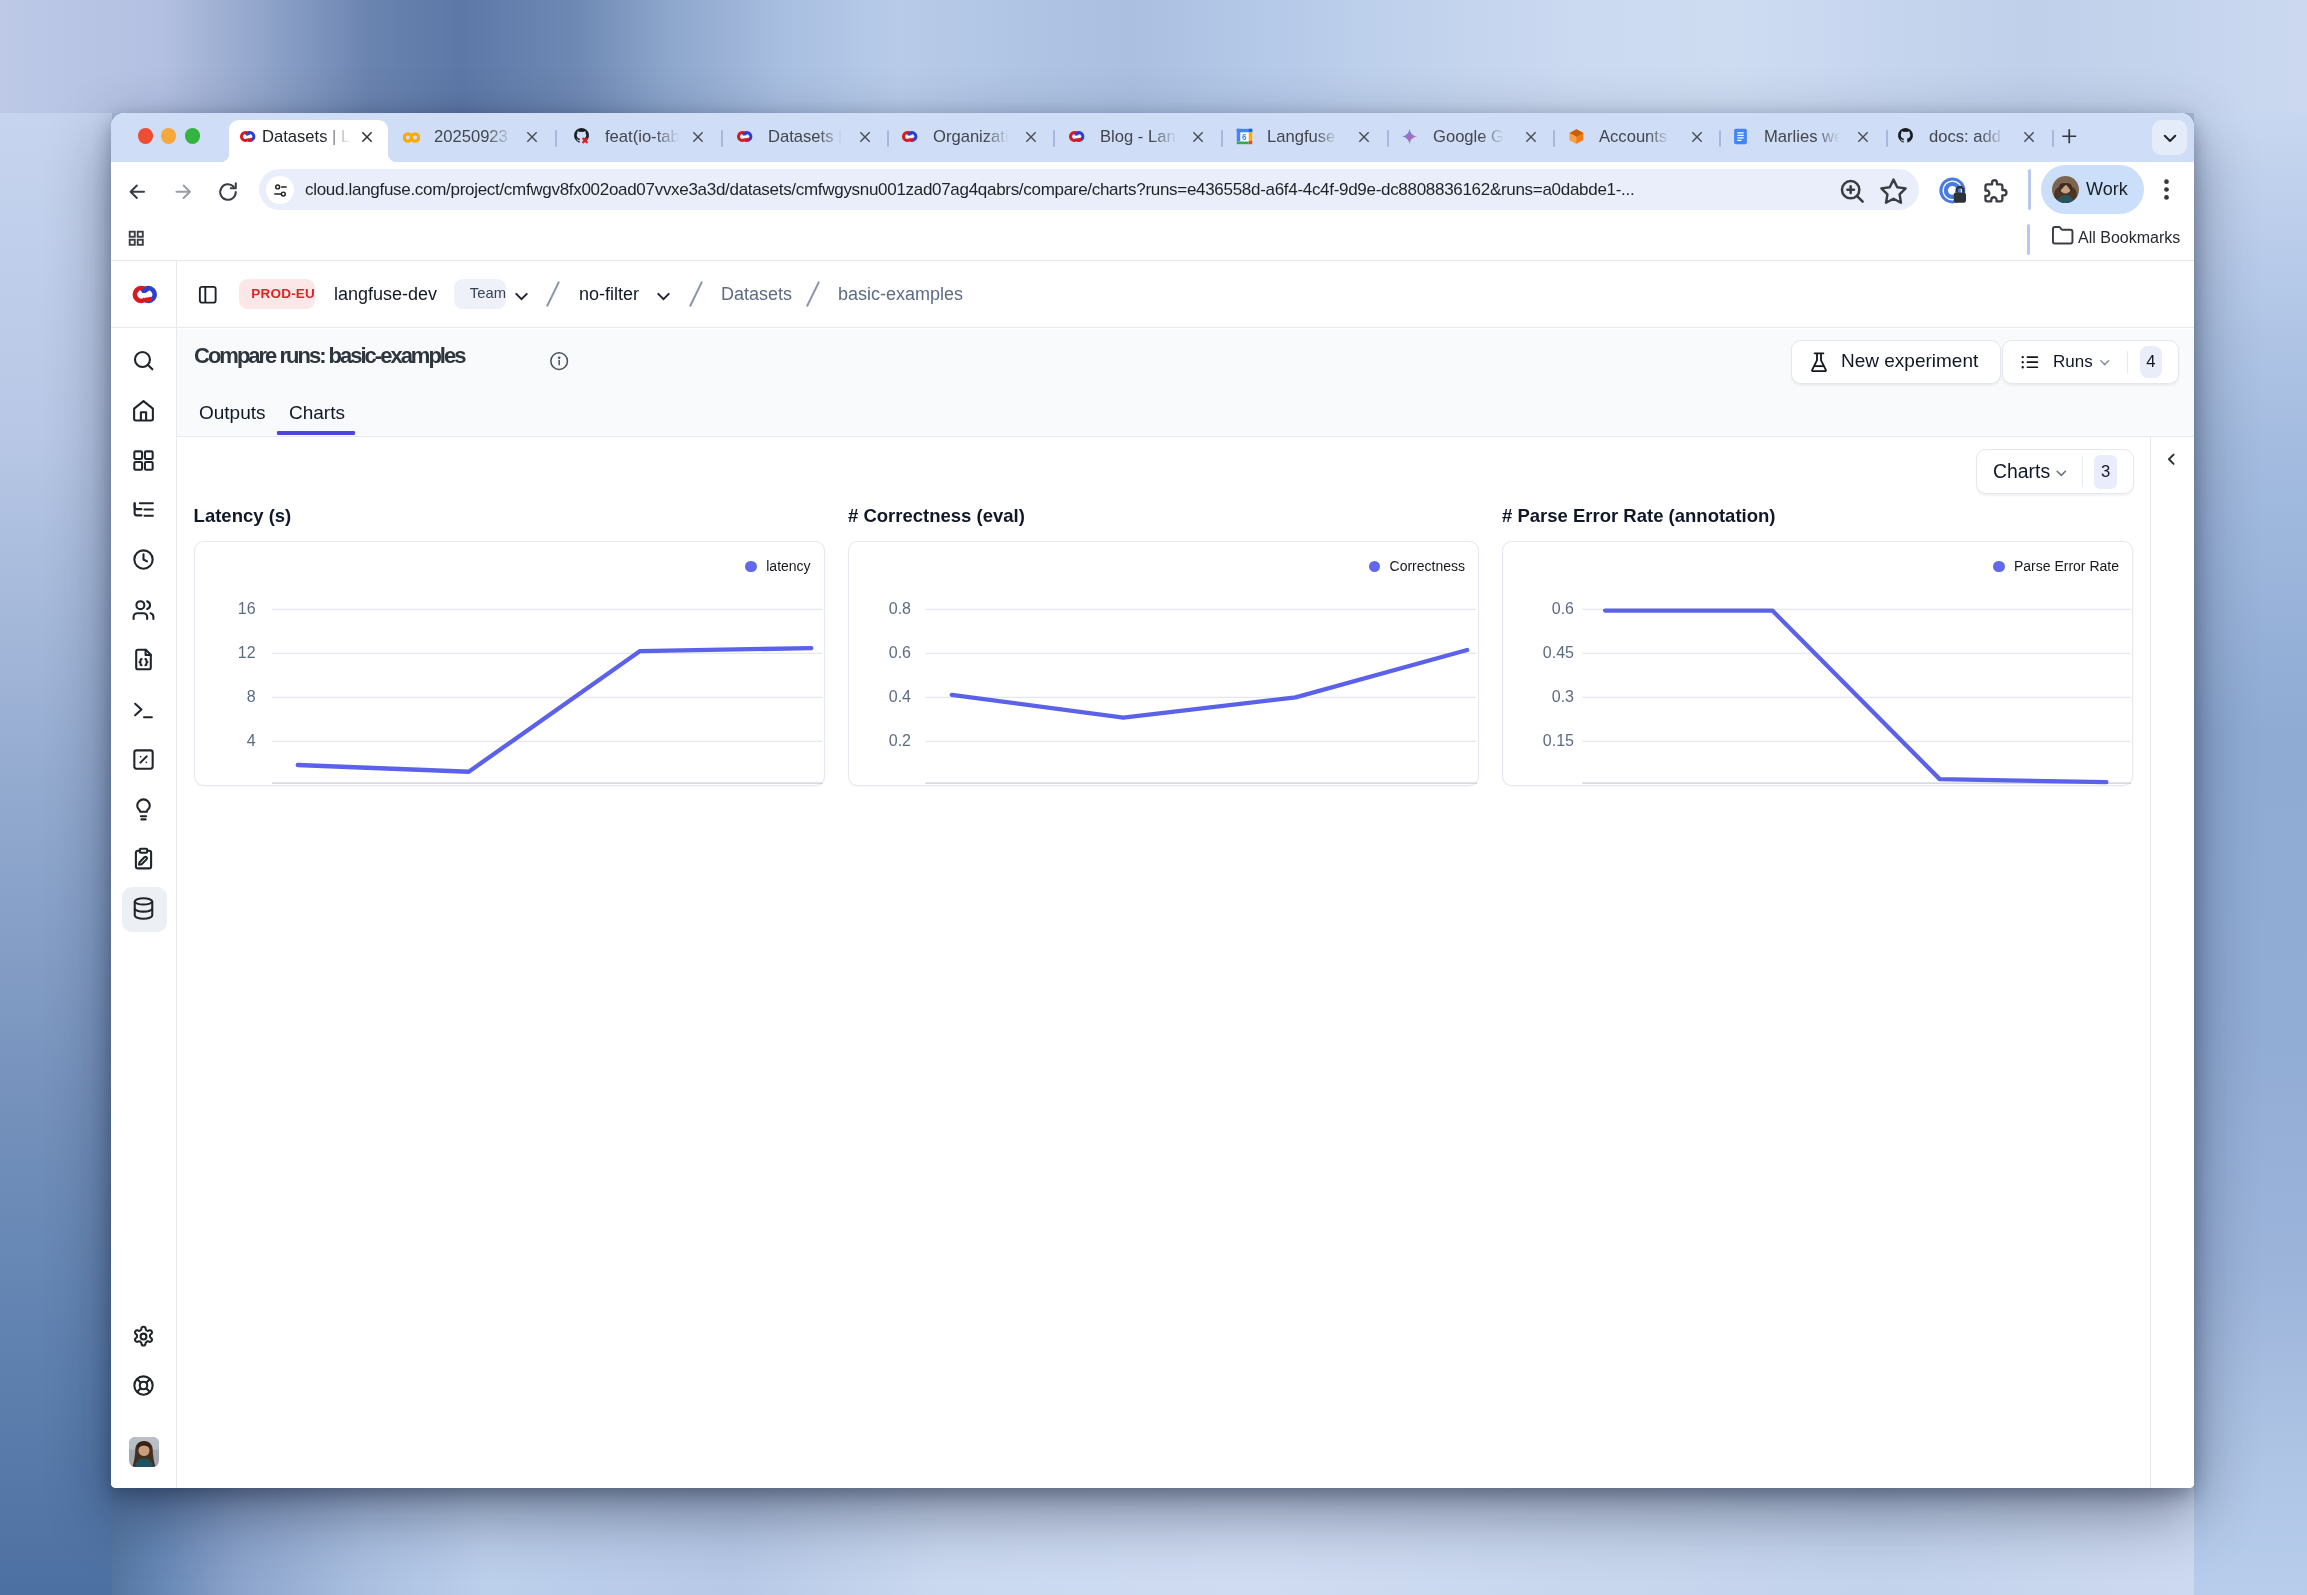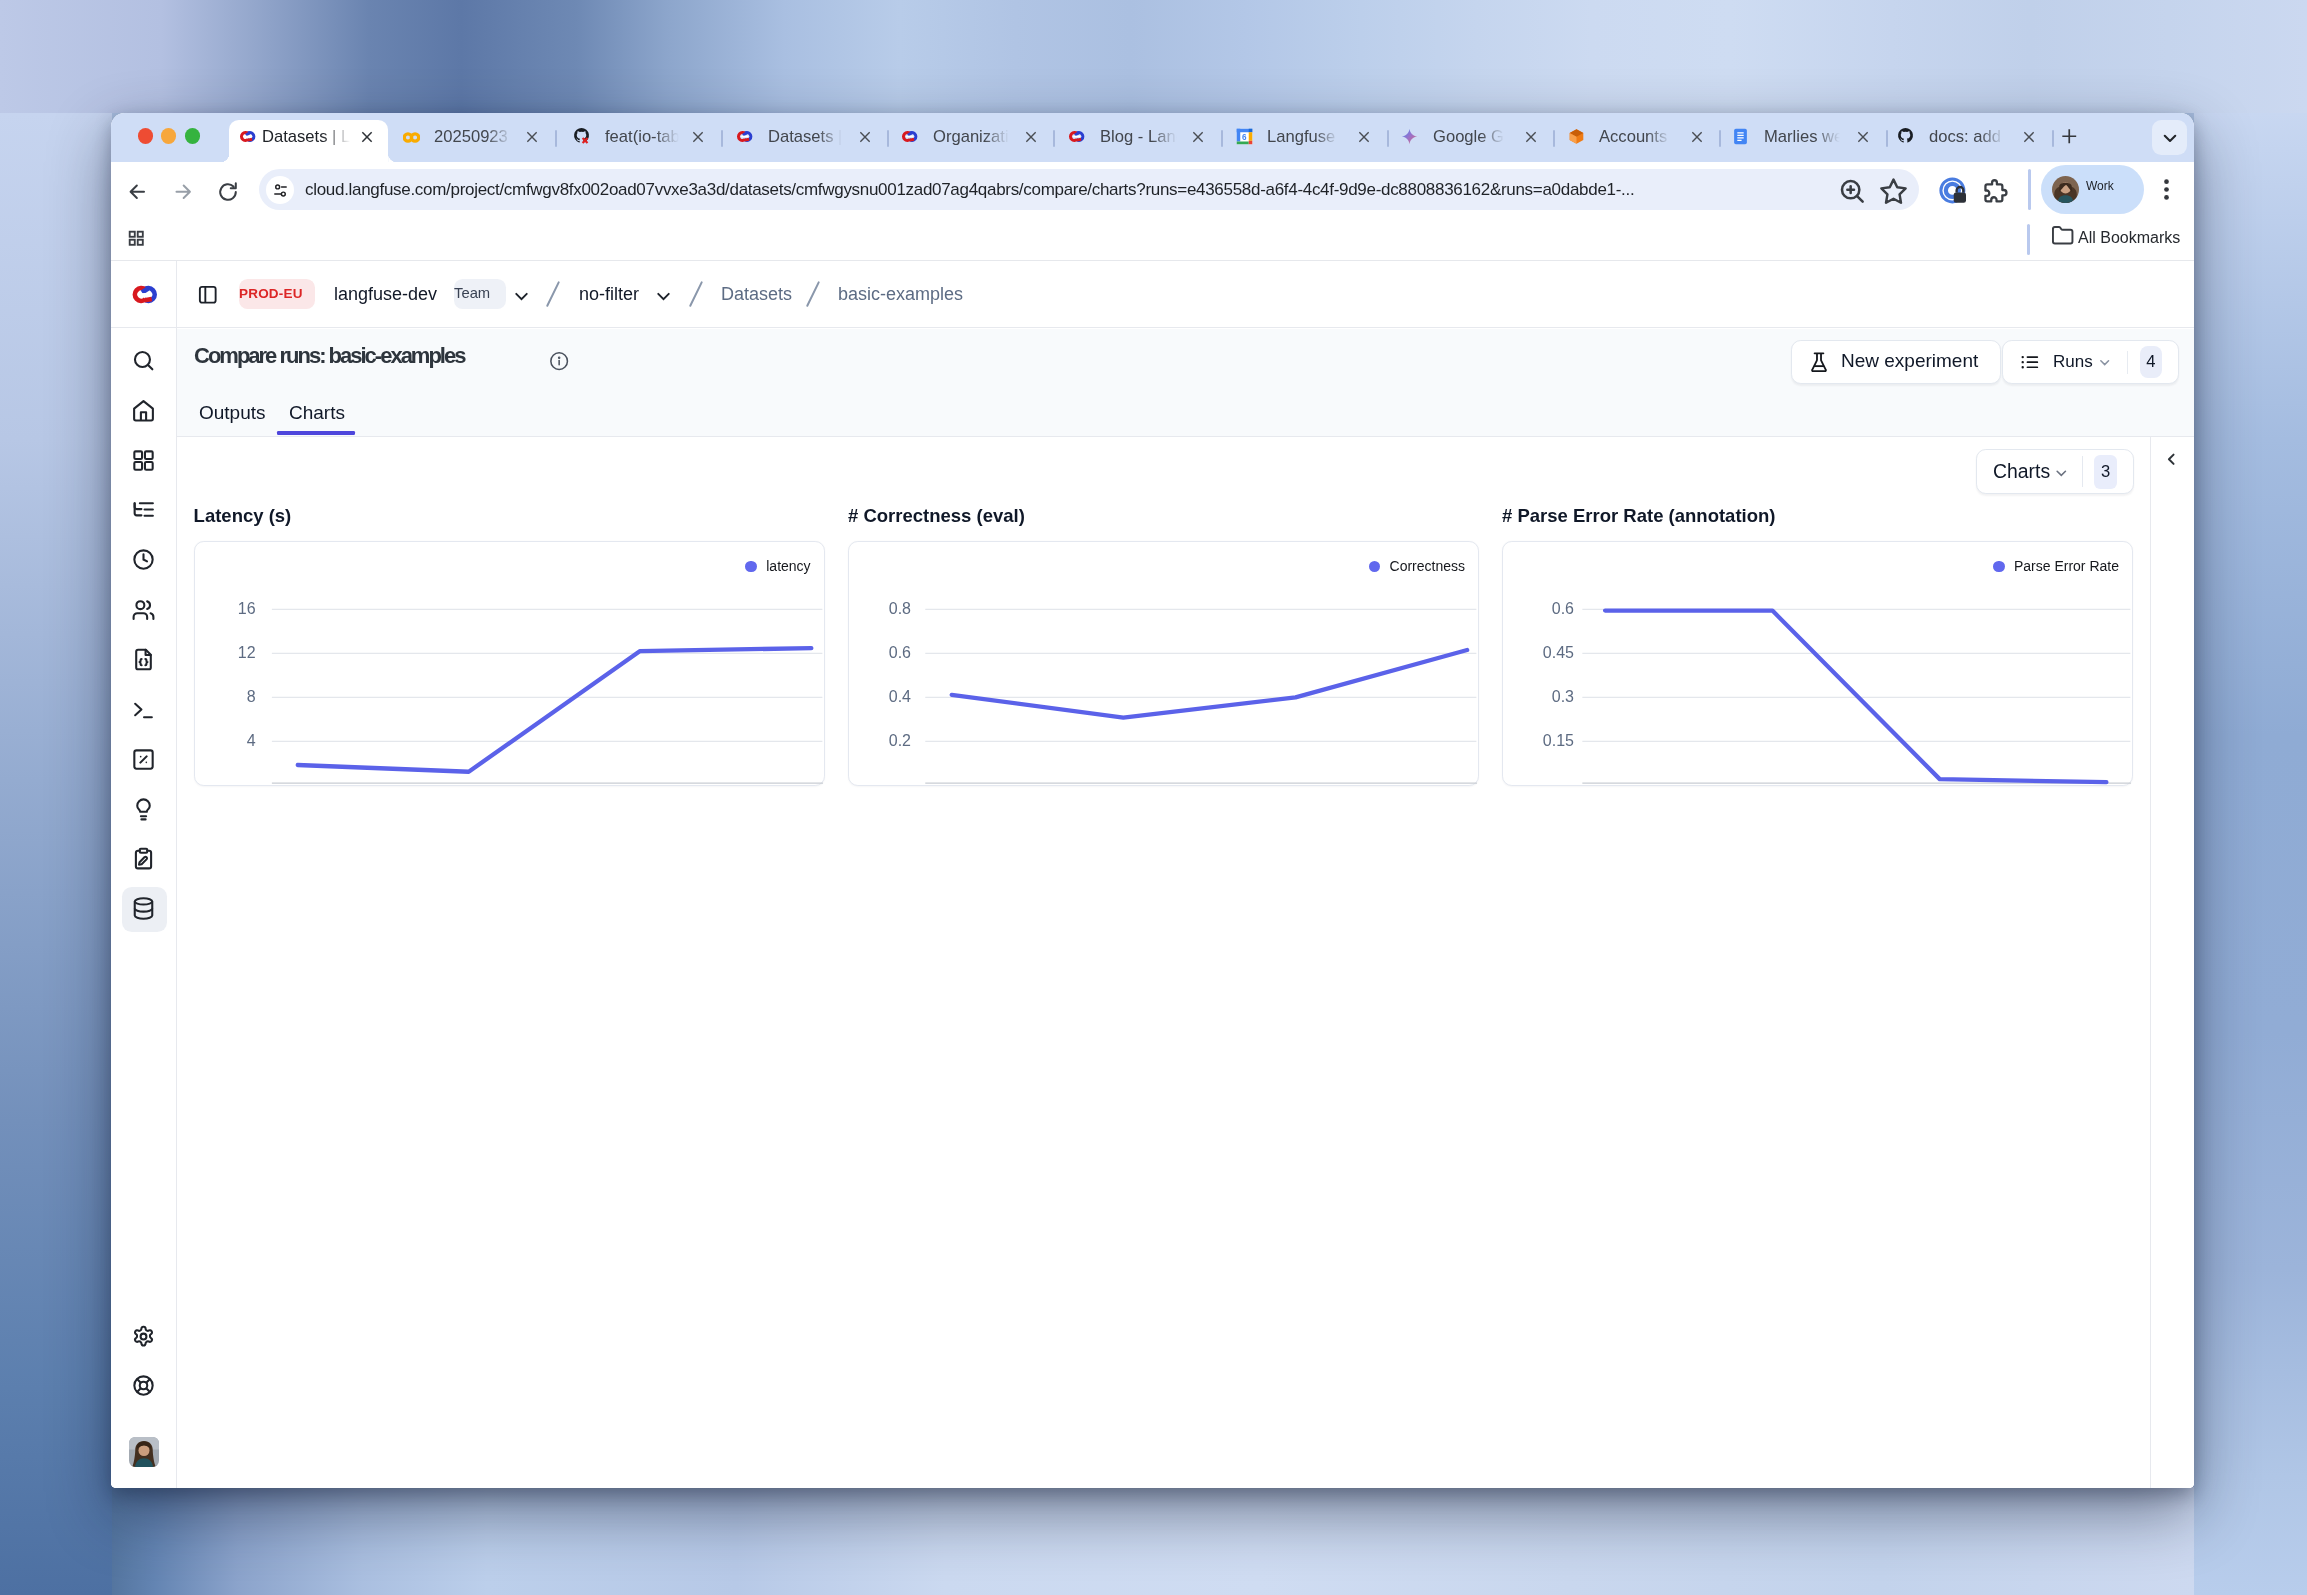--- a/index.html
+++ b/index.html
@@ -41,21 +41,21 @@
 .bluebar { position:absolute; width:3.1px; border-radius:1.8px; background:#b9c9ee; }
 
 .app { position:absolute; left:0; top:148px; width:100%; height:1227px; background:#fff; }
 .sidebar { position:absolute; left:0; top:0; width:66px; height:100%; background:#fff; border-right:1.2px solid #e7e9ee; }
 .sb-ic { position:absolute; left:20.3px; width:25px; height:25px; color:#20242b; }
 .sb-active { position:absolute; left:10.5px; top:626px; width:45px; height:45px; border-radius:9.8px; background:#eceff4; }
 .crumb-border { position:absolute; left:0; top:66px; width:100%; height:1.2px; background:#e7e9ee; }
 .main { position:absolute; left:66px; top:0; width:2017px; height:100%; }
 .rightpanel { position:absolute; left:2039px; top:176px; width:44px; height:1051px; border-left:1.2px solid #e7e9ee; background:#fff; }
 .crumbrow { position:absolute; left:0; top:0; width:100%; height:66px; background:#fff; }
-.chip { position:absolute; height:29.5px; border-radius:8.6px; font-size:13.5px; font-weight:600; line-height:29.5px; text-align:left; }
+.chip { position:absolute; height:29.5px; border-radius:8.6px; font-size:13.5px; font-weight:600; line-height:29.5px; text-align:right; }
 .crumbtxt { position:absolute; font-size:18px; color:#111827; font-weight:500; line-height:66px; height:66px; }
 .slash { position:absolute; top:23.4px; width:21px; height:21px; }
 .headrow { position:absolute; left:0; top:68px; width:100%; height:108px; background:#f8fafc; border-bottom:1.2px solid #e7e9ee; }
 .h1t { position:absolute; left:17px; top:14px; font-size:22px; font-weight:700; color:#2e353d; letter-spacing:-2px; }
 .btn { position:absolute; background:#fff; border:1.2px solid #e3e8ef; border-radius:9.8px; box-shadow:0 1.2px 1.8px rgba(16,24,40,0.05); }
 .btxt { font-size:19px; font-weight:500; color:#101828; }
 .tabtxt { position:absolute; font-size:19px; font-weight:500; color:#101828; }
 .content { position:absolute; left:0; top:176px; width:100%; height:1051px; background:#fff; }
 .ctitle { position:absolute; top:68px; font-size:18.5px; font-weight:700; color:#101828; }
 .card { position:absolute; top:104px; width:631px; height:245px; background:#fff; border:1.2px solid #e4e8f0; border-radius:9.8px; box-shadow:0 0.6px 1.8px rgba(16,24,40,0.04); }
@@ -275,21 +275,21 @@
           </clipPath>
         </defs>
         <g clip-path="url(#avc)">
           <rect width="24" height="24" fill="#7d6450"></rect>
           <path d="M2 16 C2 6 22 6 22 16 L22 24 L2 24 Z" fill="#4a3526"></path>
           <circle cx="12" cy="10.5" r="5" fill="#caa183"></circle>
           <path d="M5 24c0-5 3-7 7-7s7 2 7 7z" fill="#27555e"></path>
           <path d="M6.5 9c0-4 11-4 11 0l.5 5c-2-1-4.5-6-5.5-6s-4 4-6 6z" fill="#3c2b1e"></path>
         </g>
       </svg>
-    <div style="position:absolute;left:1975px;top:17px;font-size:12px;color:#1c1f24">Work</div>
+    <div style="position:absolute;left:1975px;top:17px;font-size:18px;color:#1c1f24">Work</div>
     <svg style="position:absolute;left:2042px;top:13.5px" width="27" height="27" viewBox="0 0 24 24" fill="#34373c">
         <circle cx="12" cy="5" r="2.1"></circle>
         <circle cx="12" cy="12" r="2.1"></circle>
         <circle cx="12" cy="19" r="2.1"></circle>
       </svg>
   </div>
   <div class="bookbar" id="bookbar">
     <svg style="position:absolute;left:16px;top:11.7px" width="18.5" height="18.5" viewBox="0 0 24 24" fill="none" stroke="#3a3e44" stroke-width="2.4">
         <rect x="3.5" y="3.5" width="6.6" height="6.6"></rect>
         <rect x="13.9" y="3.5" width="6.6" height="6.6"></rect>

